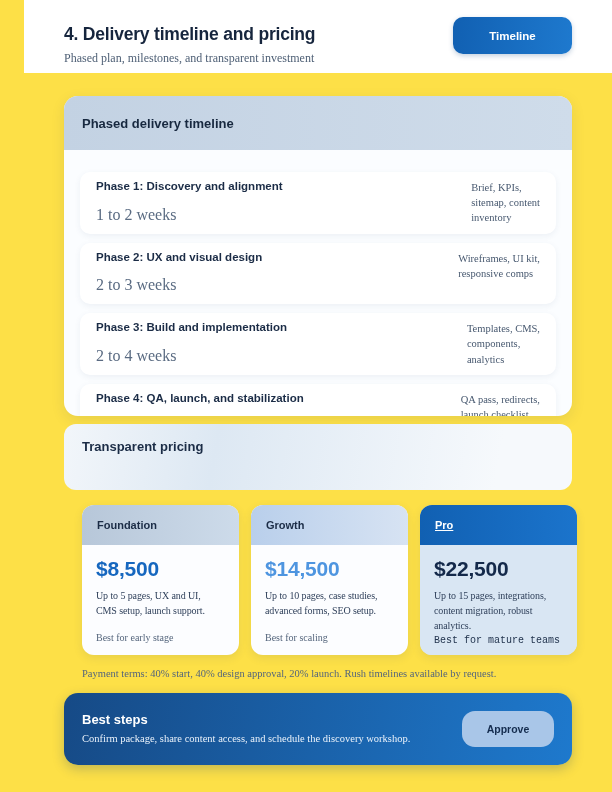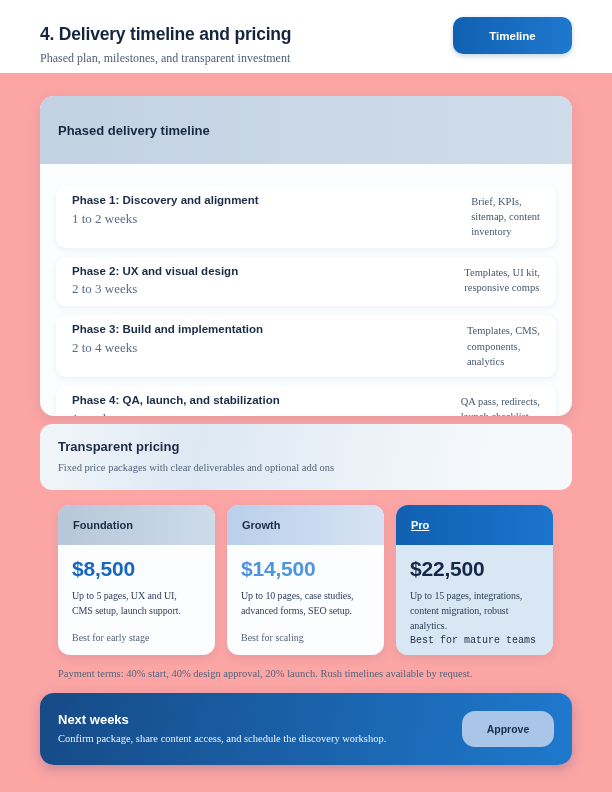--- a/index.html
+++ b/index.html
@@ -1,46 +1,46 @@
 <!DOCTYPE html>
 <html><head>
 <meta charset="utf-8">
 <style>
   * { margin: 0; padding: 0; box-sizing: border-box; }
   html, body { width: 612px; }
   body { font-family: "Liberation Sans", sans-serif; }
-  .page { width: 612px; height: 792px; background: #fca5a5; overflow: hidden; position: relative; }
+  .page { width: 612px; height: 792px; background: #fde047; overflow: hidden; position: relative; padding-left: 24px; }
 
   
   .top-header { background: #ffffff; height: 73px; padding: 17px 40px 0 40px;
                 display: flex; justify-content: space-between; align-items: flex-start; }
   .page-title { margin-top: 7px; font-size: 17.5px; font-weight: bold; color: #16253d; letter-spacing: -0.2px; }
   .page-subtitle { font-family: "Liberation Serif", serif; font-size: 12px; color: #4f6076; margin-top: 6px; }
   .btn-primary { width: 119px; height: 37px; border: none; border-radius: 10px; cursor: pointer;
                  background: linear-gradient(95deg, #1160b2, #1e79ce);
                  color: #ffffff; font-family: "Liberation Sans", sans-serif;
                  font-size: 11.5px; font-weight: bold;
                  display: flex; align-items: center; justify-content: center;
                  box-shadow: 0 2px 5px rgba(20,70,130,0.25); }
 
   .content { padding: 0 40px; }
 
   
   .timeline-card { margin-top: 23px; height: 320px; background: #fbfdff; border-radius: 14px;
                    overflow: hidden; box-shadow: 0 4px 14px rgba(30,60,100,0.10); }
-  .timeline-card-header { height: 68px; background: linear-gradient(90deg, #c3d2e3, #cfdcea);
+  .timeline-card-header { height: 54px; background: linear-gradient(90deg, #c3d2e3, #cfdcea);
                           display: flex; align-items: center; padding-left: 18px; }
   .timeline-card-title { font-size: 13px; font-weight: bold; color: #17283f; }
   .timeline-body { padding: 22px 16px 0 16px; }
   .phase-row { background: #ffffff; border-radius: 10px; padding: 8px 16px; margin-bottom: 9px;
                display: flex; justify-content: space-between;
                box-shadow: 0 2px 6px rgba(40,70,110,0.07); }
   .phase-title { font-size: 11.5px; font-weight: bold; color: #1b2c46; line-height: 1.2; }
-  .phase-duration { font-family: "Liberation Serif", serif; font-size: 13px; color: #5a6b82;
-                    margin-top: 3px; line-height: 1.3; }
+  .phase-duration { font-family: "Liberation Serif", serif; font-size: 16px; color: #5a6b82;
+                    margin-top: 11px; line-height: 1.3; }
   .phase-deliverables { font-family: "Liberation Serif", serif; font-size: 10.5px; color: #47586f;
                         line-height: 1.45; white-space: pre-line; max-width: 110px; }
 
   
   .pricing-band { margin-top: 8px; height: 66px; border-radius: 12px; padding: 15px 18px;
                   background: linear-gradient(100deg, #f2f6fa 0%, #dde8f3 30%, #f6f9fc 85%); }
   .pricing-title { font-size: 13px; font-weight: bold; color: #1b2c46; }
   .pricing-subtitle { font-family: "Liberation Serif", serif; font-size: 10.5px; color: #52637a; margin-top: 8px; }
   .pricing-cards { display: flex; gap: 12px; margin: 15px 0 0 18px; width: 495px; }
   .price-card { flex: 1; height: 150px; border-radius: 12px; overflow: hidden;
@@ -105,21 +105,21 @@
           <div class="phase-deliverables">Brief, KPIs,
 sitemap, content
 inventory</div>
         </div>
 
         <div class="phase-row">
           <div>
             <div class="phase-title">Phase 2: UX and visual design</div>
             <div class="phase-duration">2 to 3 weeks</div>
           </div>
-          <div class="phase-deliverables">Templates, UI kit,
+          <div class="phase-deliverables">Wireframes, UI kit,
 responsive comps</div>
         </div>
 
         <div class="phase-row">
           <div>
             <div class="phase-title">Phase 3: Build and implementation</div>
             <div class="phase-duration">2 to 4 weeks</div>
           </div>
           <div class="phase-deliverables">Templates, CMS,
 components,
@@ -133,21 +133,20 @@
           </div>
           <div class="phase-deliverables">QA pass, redirects,
 launch checklist</div>
         </div>
 
       </div>
     </div>
 
     <div class="pricing-band">
       <div class="pricing-title">Transparent pricing</div>
-      <div class="pricing-subtitle">Fixed price packages with clear deliverables and optional add ons</div>
     </div>
 
     <div class="pricing-cards">
 
       <div class="price-card">
         <div class="price-card-header hdr-foundation">Foundation</div>
         <div class="price-card-body">
           <div class="package-price price-foundation">$8,500</div>
           <div class="package-desc">Up to 5 pages, UX and UI,
 CMS setup, launch support.</div>
@@ -175,20 +174,20 @@
           <div class="package-best">Best for mature teams</div>
         </div>
       </div>
 
     </div>
 
     <div class="payment-terms">Payment terms: 40% start, 40% design approval, 20% launch. Rush timelines available by request.</div>
 
     <div class="next-steps">
       <div>
-        <div class="next-steps-title">Next weeks</div>
+        <div class="next-steps-title">Best steps</div>
         <div class="next-steps-desc">Confirm package, share content access, and schedule the discovery workshop.</div>
       </div>
       <button class="btn-approve">Approve</button>
     </div>
 
   </div>
 </div>
 
 </body></html>

